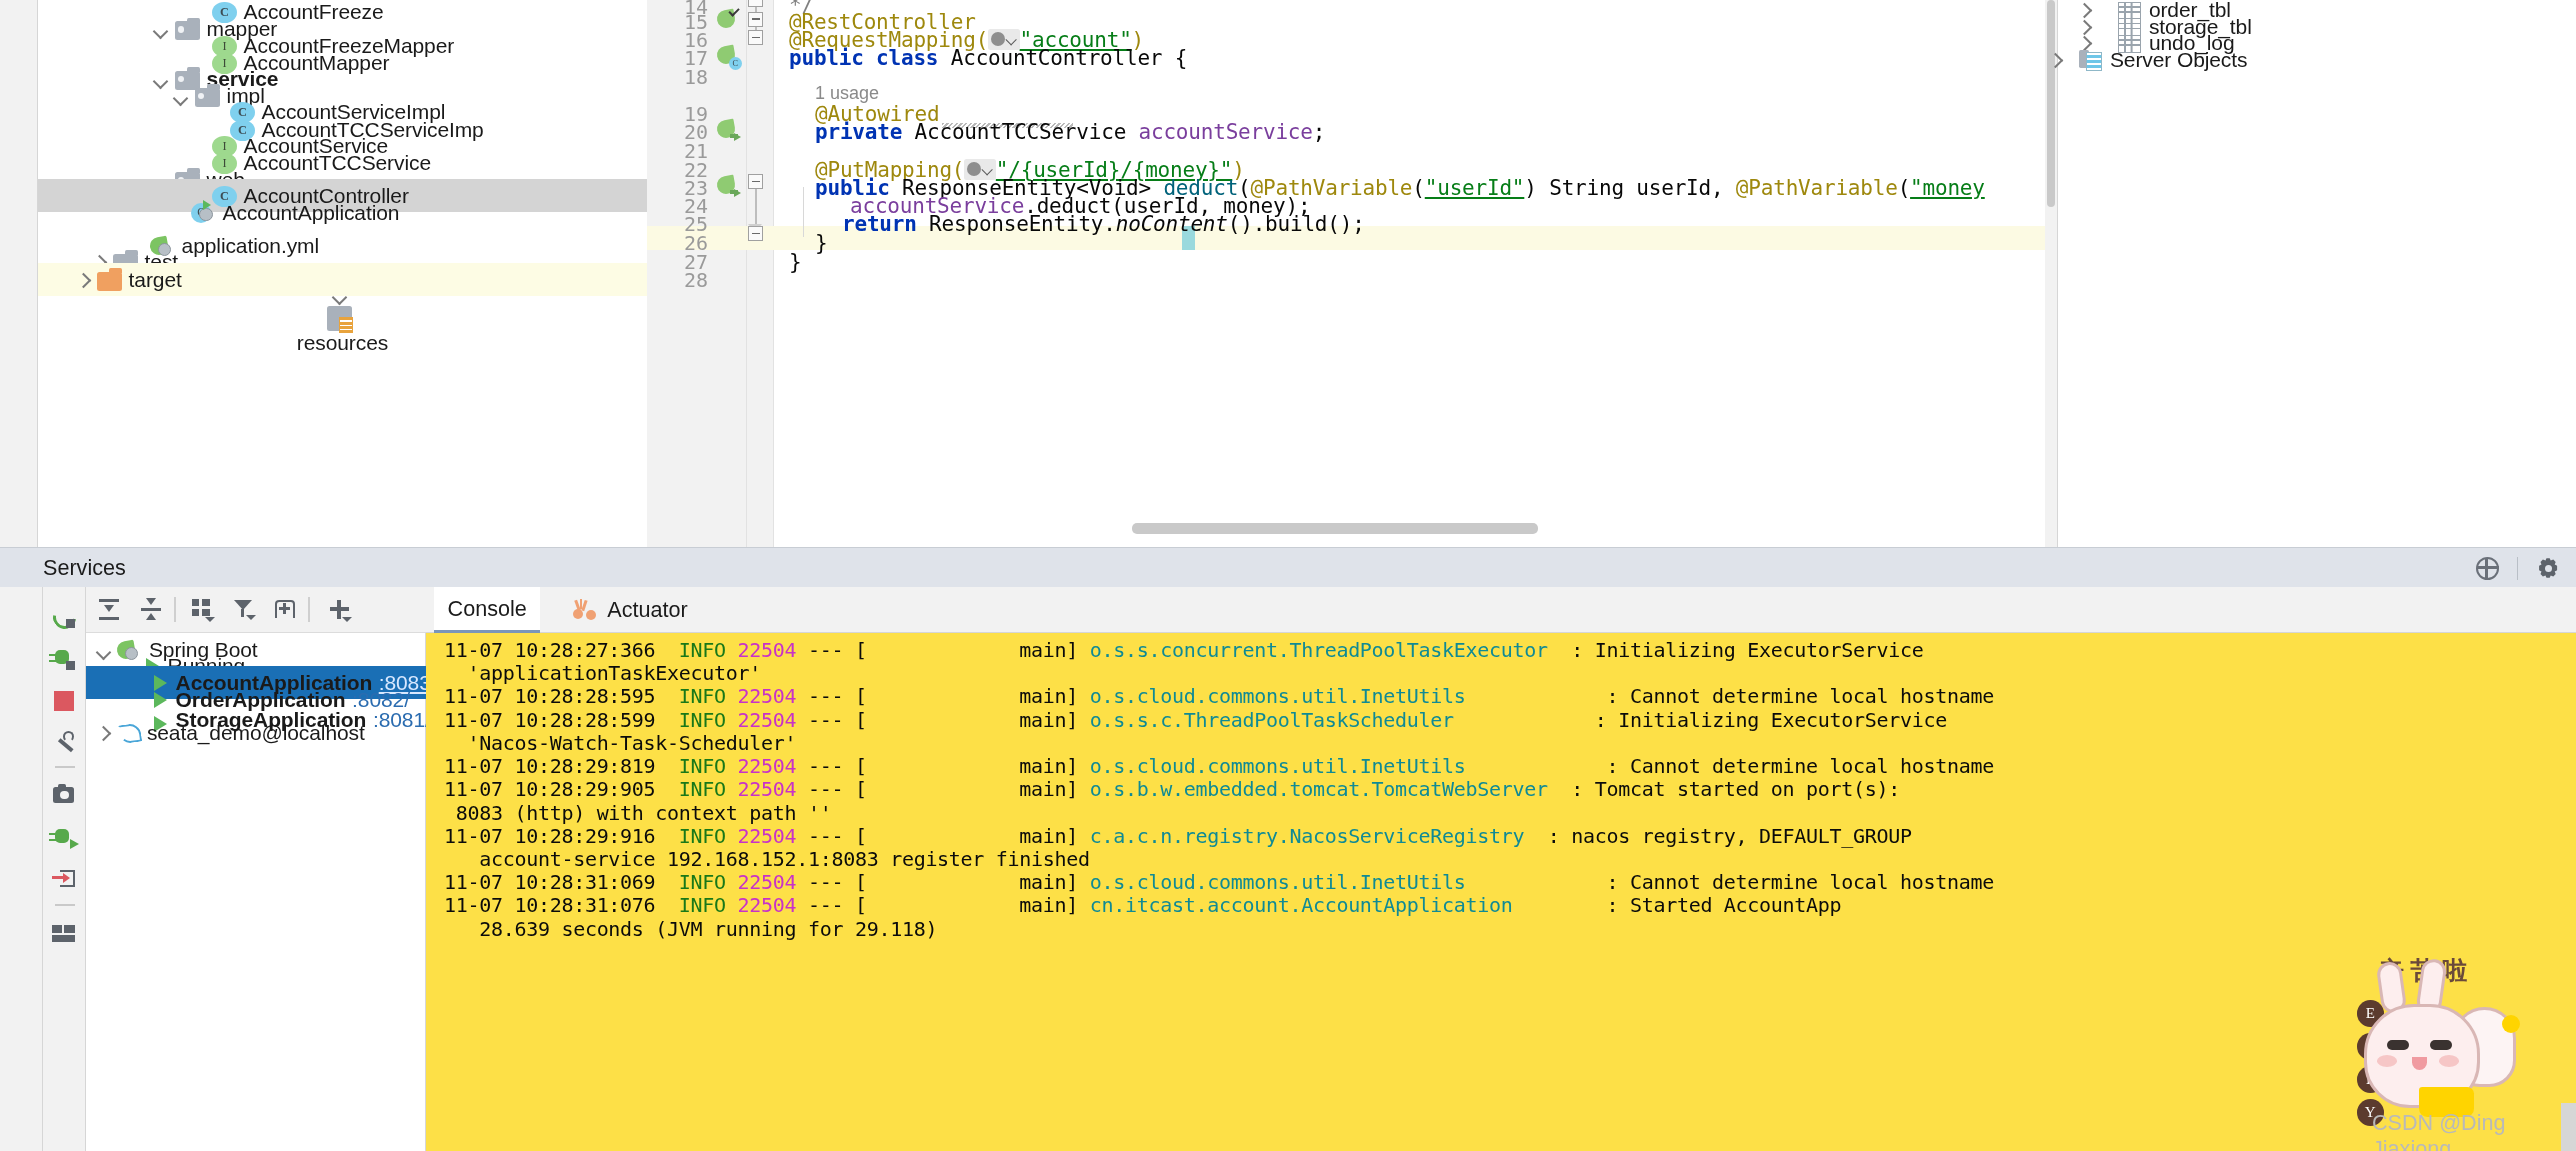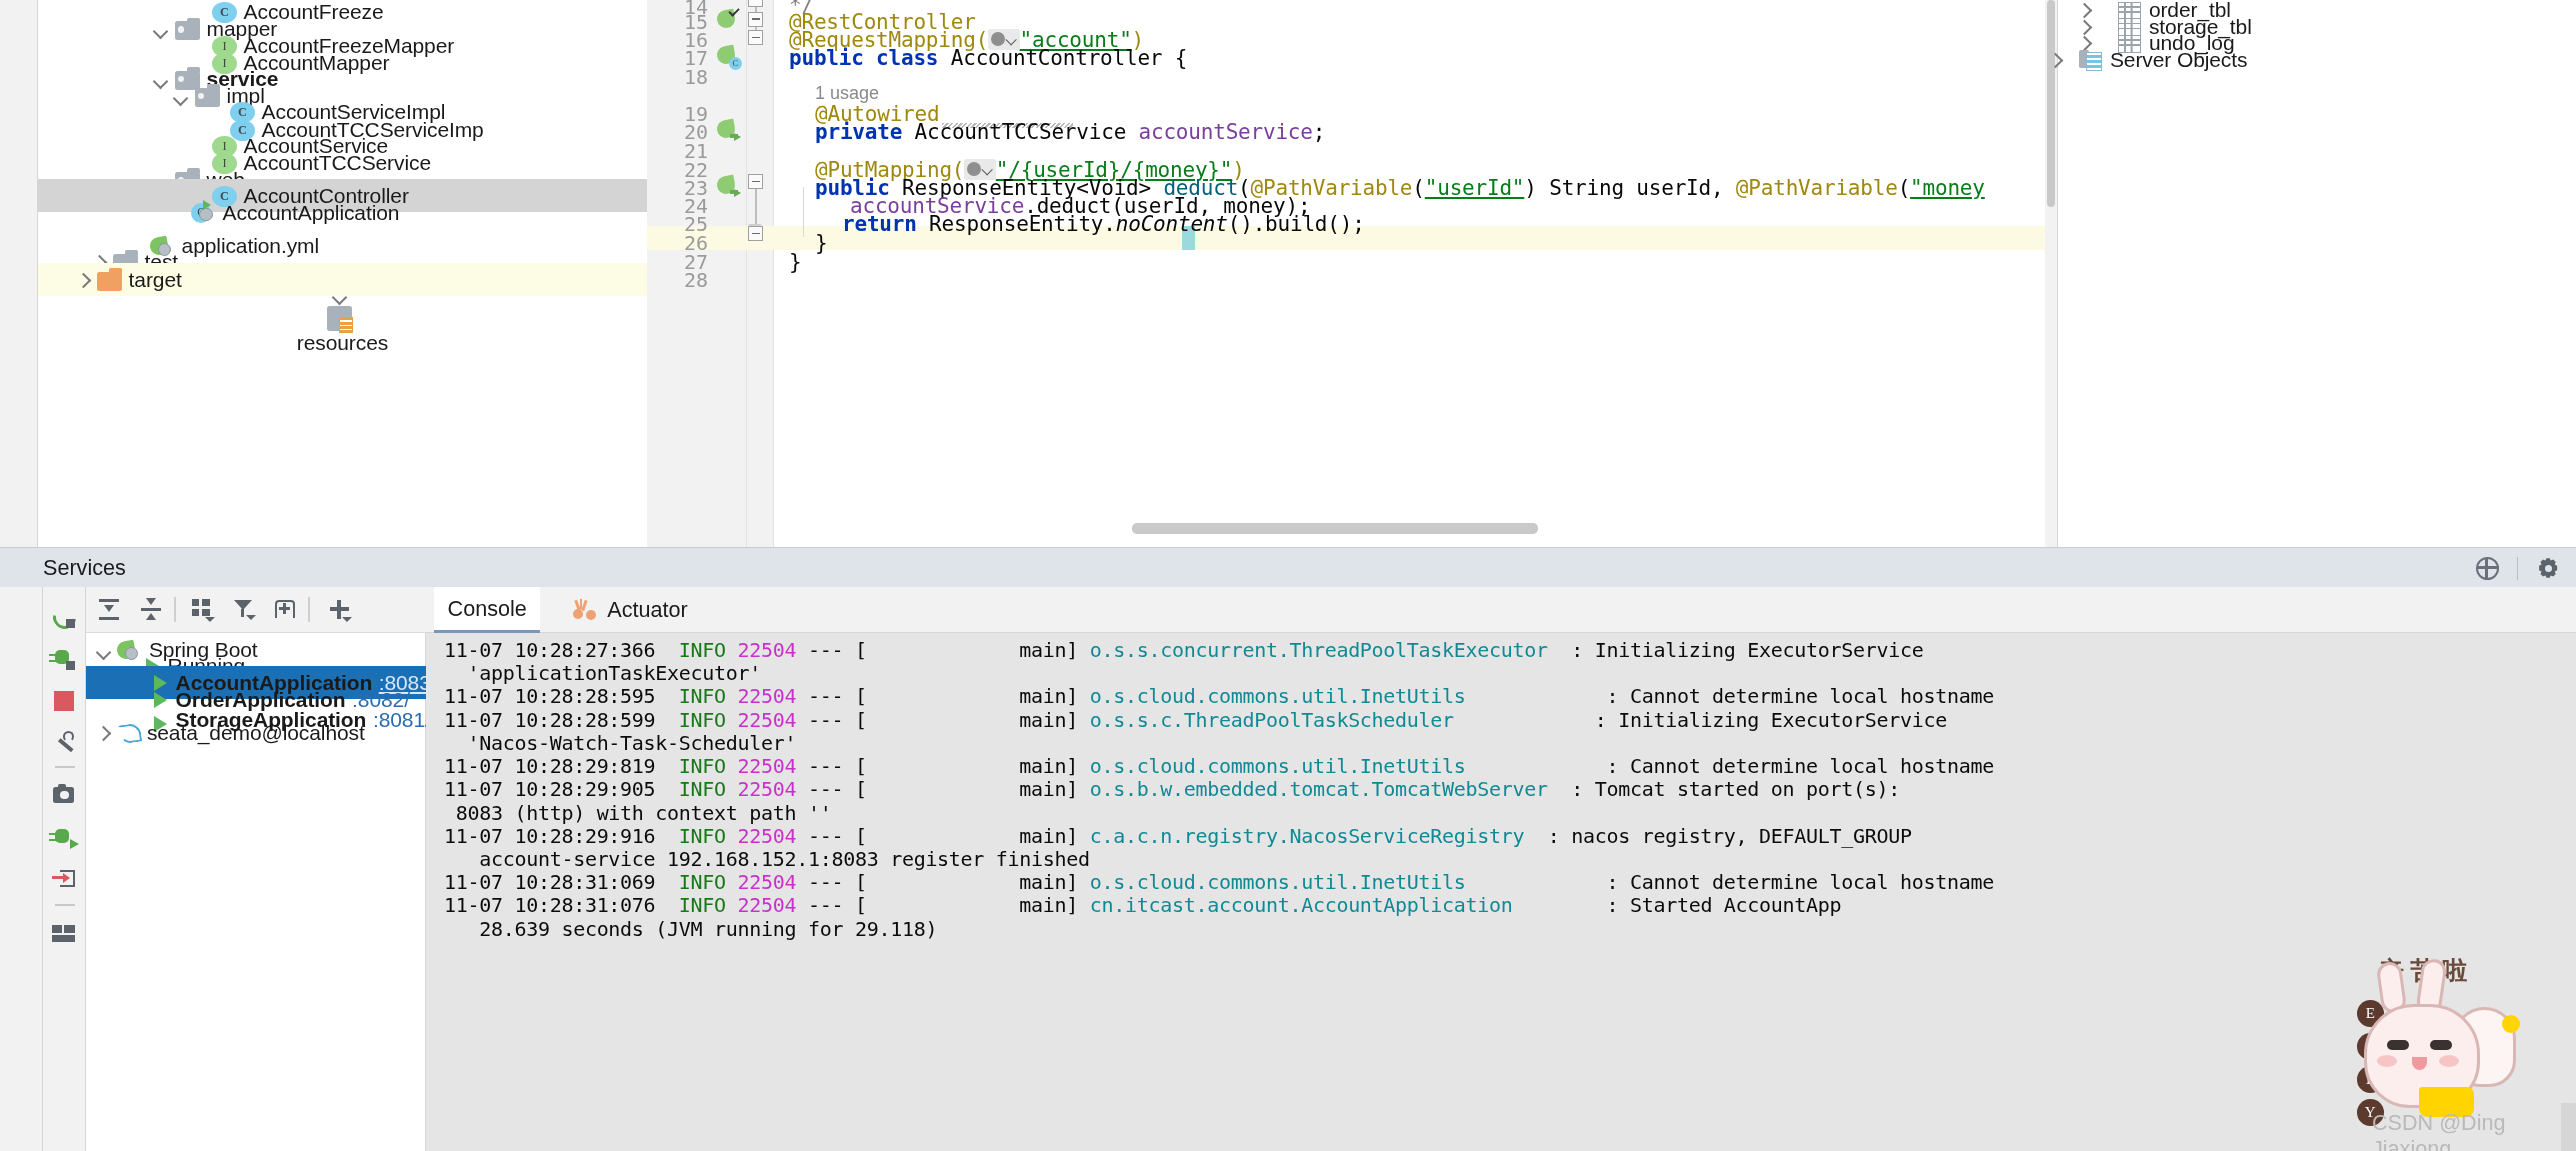--- a/index.html
+++ b/index.html
@@ -324,21 +324,21 @@
   .con-tabs { position:absolute; left:0; top:0; width:2150px; height:46px; background:#f2f2f2; border-bottom:0.8px solid #d6d6d6; }
   .con-tab {
     position:absolute; top:0; height:46px; display:flex; align-items:center; gap:10px;
     font-size:21.6px; color:#1b1b1b; padding:0 13.3px;
   }
   .con-tab.active { background:#ffffff; border-bottom:3.3px solid #7b96b8; }
   .ic-actuator { width:25px; height:23px; position:relative; }
   .ic-actuator .d { position:absolute; width:10px; height:10px; border-radius:50%; background:#f0a173; }
   .ic-actuator .l { position:absolute; width:2.5px; height:10.8px; background:#f0a173; }
   .console {
-    position:absolute; left:0; top:46px; width:2150px; height:518px; background:#e5e5e5;
+    position:absolute; left:0; top:46px; width:2150px; height:518px; background:#fde047;
     font-family:"DejaVu Sans Mono", monospace; overflow:hidden;
   }
   .logline { position:absolute; left:18px; font-size:20px; white-space:pre; color:#0b0b0b; letter-spacing:-0.3px; }
   .lg-ts   { color:#0b0b0b; }
   .lg-info { color:#187818; }
   .lg-pid  { color:#c832c8; }
   .lg-cls  { color:#0f8a95; }
 
   
   .sticker { position:absolute; left:2339px; top:954px; width:199px; height:174px; pointer-events:none; }

